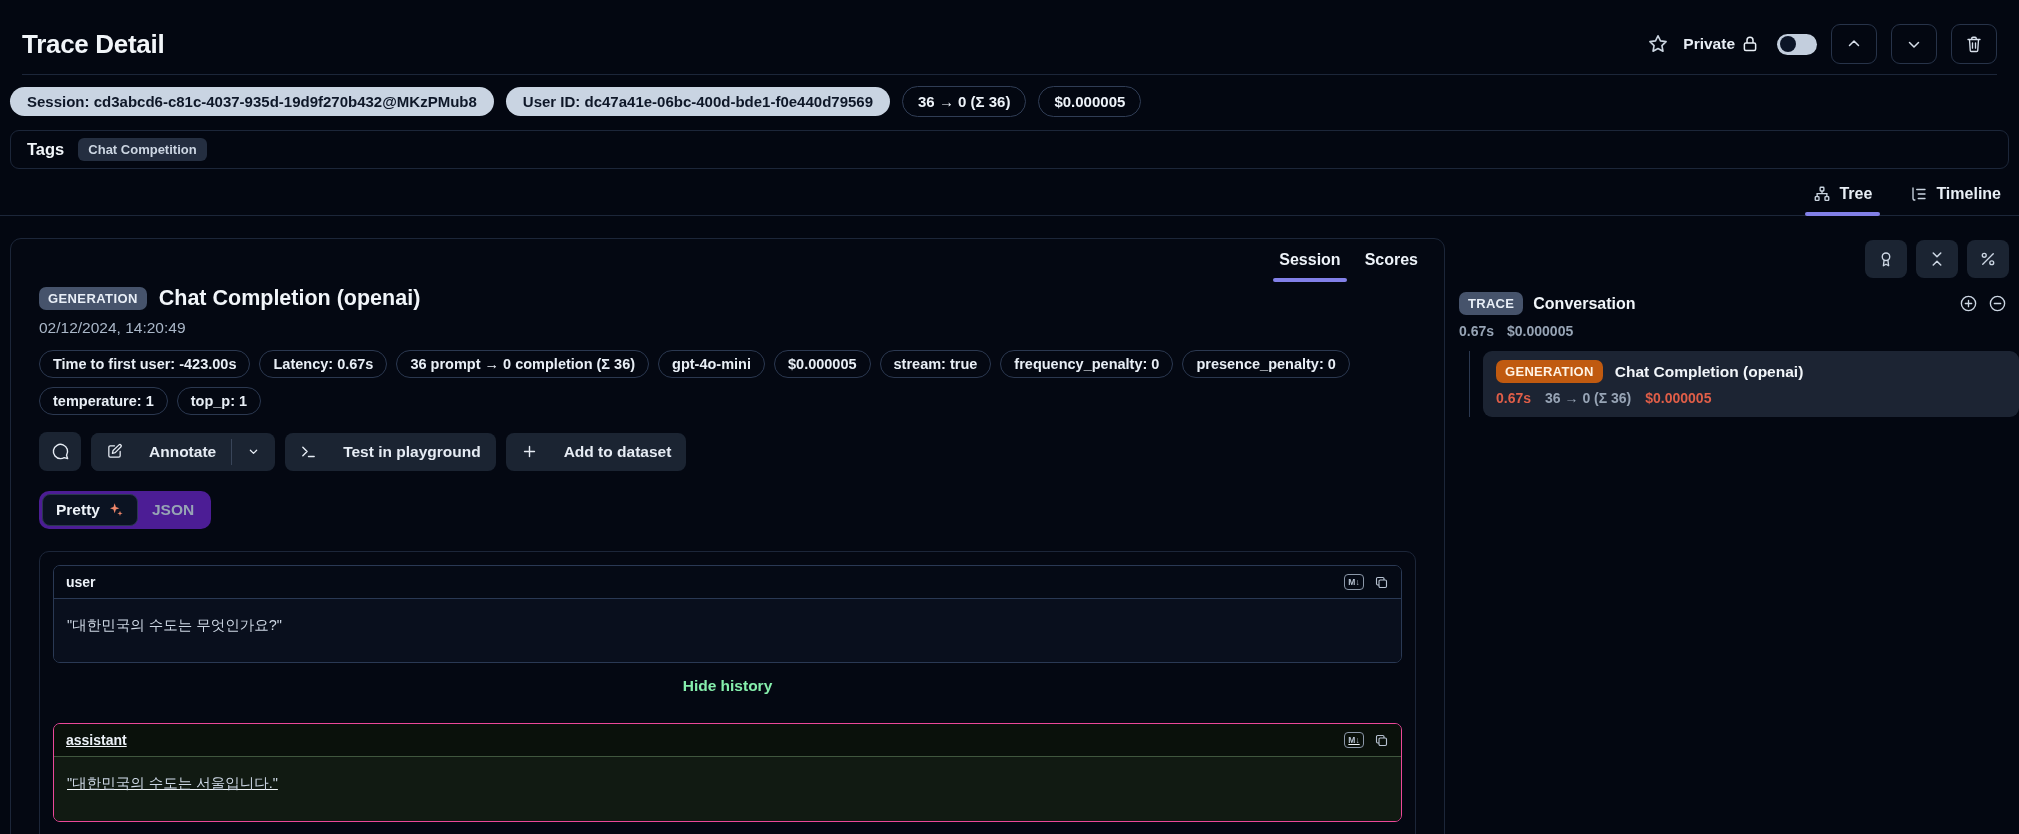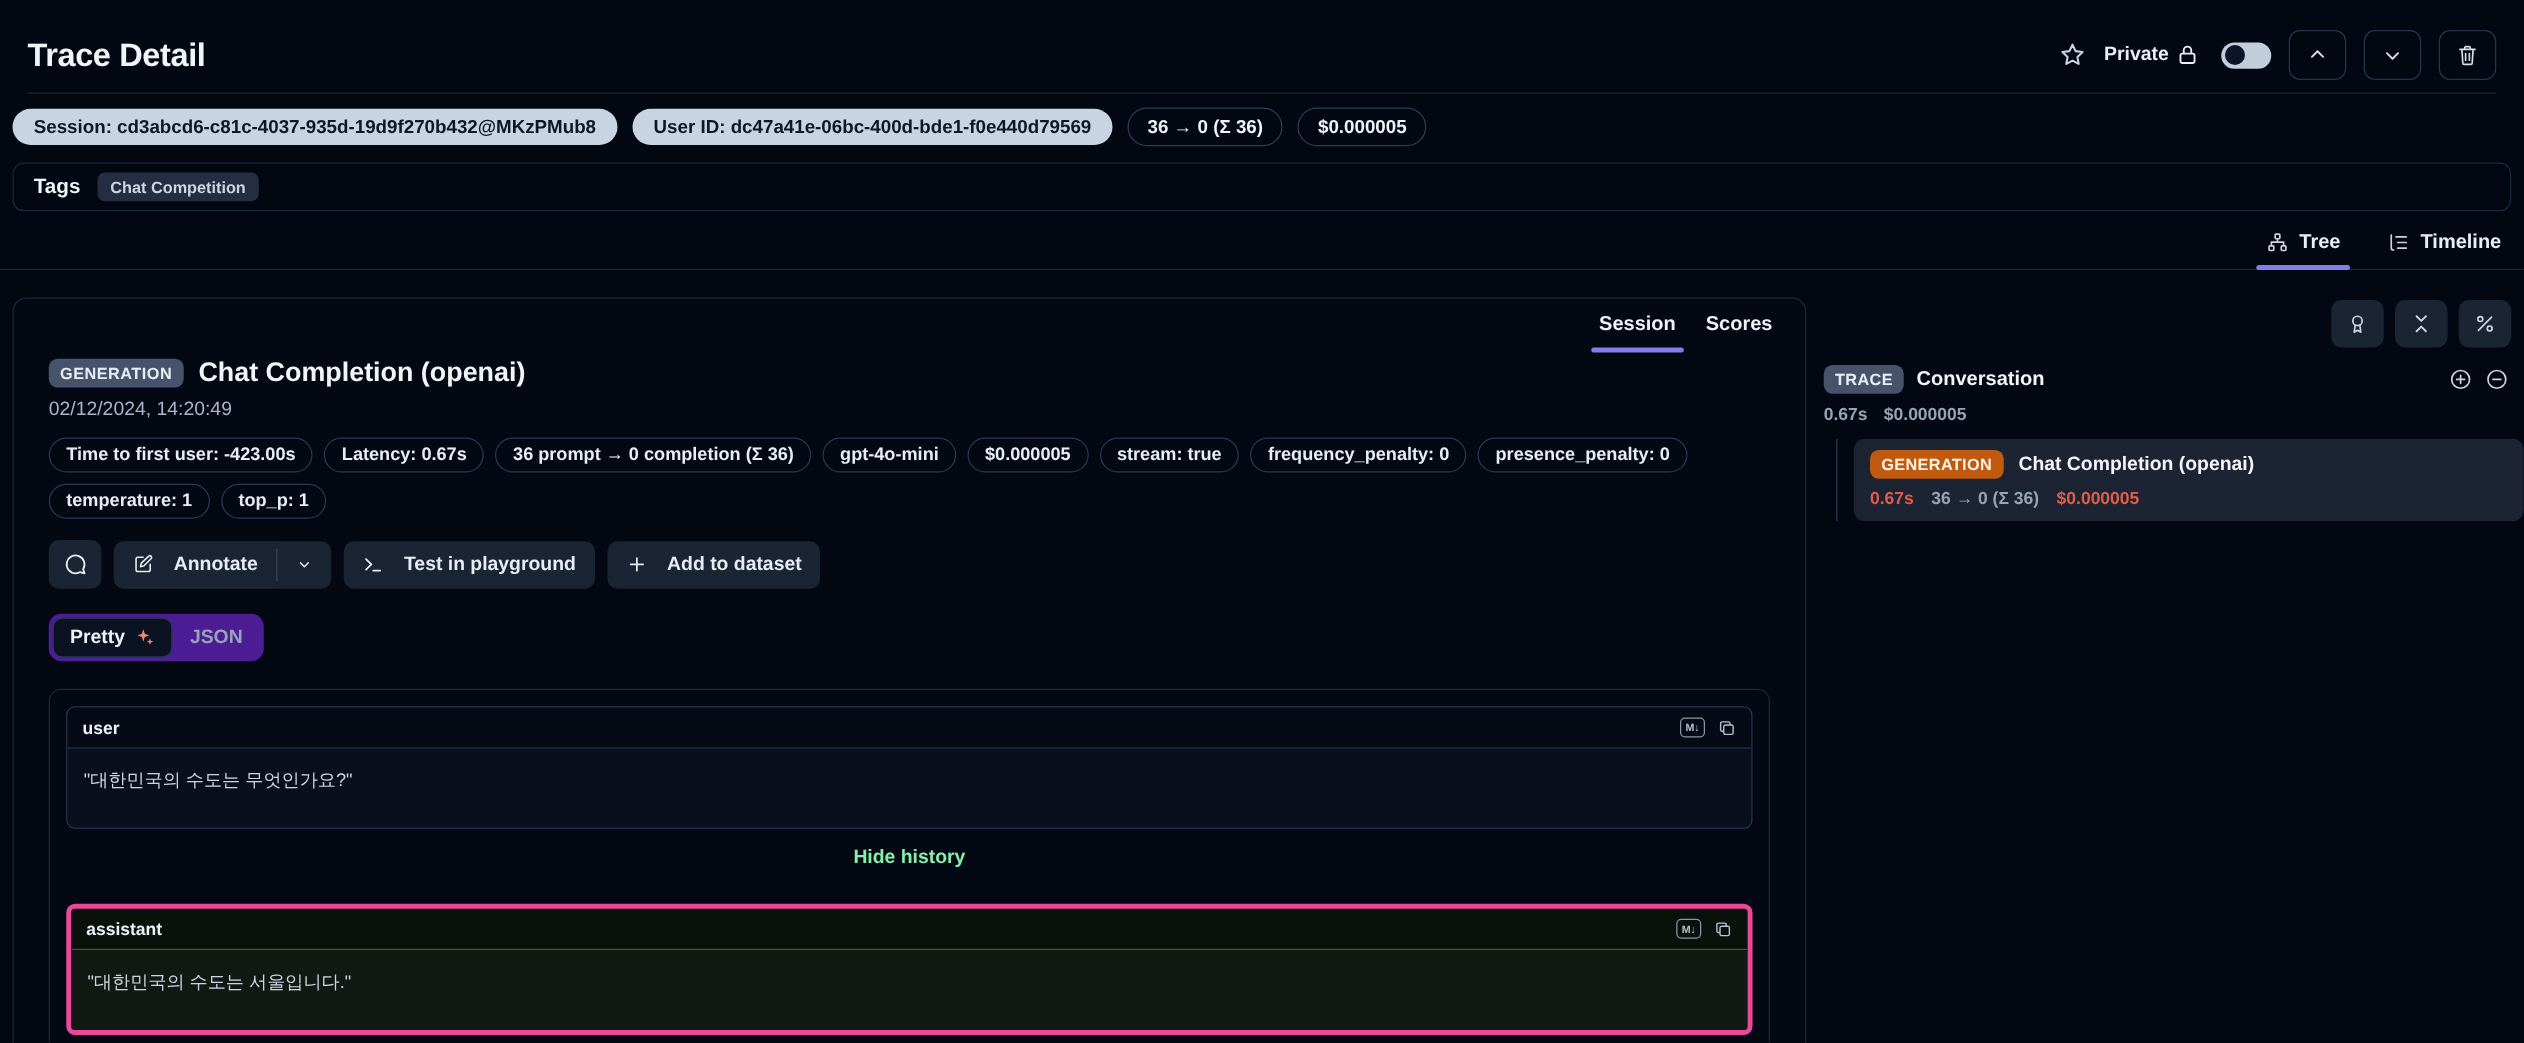--- a/index.html
+++ b/index.html
@@ -49,38 +49,38 @@
   .obs-head { padding:4px 28px 0 28px; }
   .title-line { display:flex; align-items:center; gap:12px; }
   .type-badge { background:#46536b; color:#e8eef6; font-size:13px; font-weight:700; letter-spacing:0.4px; border-radius:7px; padding:4px 9px; }
   .obs-title { font-size:21.5px; font-weight:700; }
   .timestamp { margin-top:8px; color:#aab7c8; font-size:15.5px; }
 
   .metric-badges { display:flex; flex-wrap:wrap; gap:9px; padding:13px 28px 0 28px; max-width:1420px; }
   .metric-pill { border:1px solid #2b3850; border-radius:999px; padding:5px 13px; font-weight:700; font-size:14.5px; color:#e8eef5; white-space:nowrap; }
 
   .actions-row { display:flex; align-items:center; gap:10px; padding:17px 28px 0 28px; }
-  .act-btn { background:#1b2432; color:#e6ecf4; border:none; border-radius:8px; display:flex; align-items:center; gap:16px; padding:10px 15px; font-weight:700; font-size:15.5px; cursor:pointer; font-family:inherit; }
+  .act-btn { background:#1b2432; color:#e6ecf4; border:none; border-radius:8px; display:flex; align-items:center; gap:26px; padding:10px 15px; font-weight:700; font-size:15.5px; cursor:pointer; font-family:inherit; }
   .act-icon-btn { background:#1b2432; border:none; border-radius:8px; width:42px; height:39px; display:flex; align-items:center; justify-content:center; color:#e6ecf4; cursor:pointer; }
   .split { display:flex; align-items:stretch; background:#1b2432; border-radius:8px; overflow:hidden; }
   .split .act-btn { border-radius:0; }
   .split .divider { width:1px; background:#394559; margin:6px 0; }
   .split .chev { padding:0 14px; display:flex; align-items:center; color:#e6ecf4; cursor:pointer; background:none; border:none; }
 
   .fmt-toggle { display:inline-flex; background:#4c1d95; border-radius:10px; padding:3px; margin:20px 28px 0 28px; }
   .fmt-seg { display:flex; align-items:center; gap:8px; padding:7px 14px; border-radius:8px; font-weight:700; font-size:15.5px; color:#97a4b5; cursor:pointer; }
   .fmt-seg.active { background:#0b1322; border:1px solid #2b3850; color:#eef3f9; padding:6px 13px; }
 
   
   .io-box { margin:22px 28px 16px 28px; border:1px solid #1c2639; border-radius:10px; padding:13px; display:flex; flex-direction:column; }
   .msg { border-radius:7px; overflow:hidden; }
   .msg.user { border:1px solid #2a3954; }
   .msg.user .msg-head { background:#050a15; border-bottom:1px solid #2a3954; }
   .msg.user .msg-body { background:#090f1d; }
-  .msg.assistant { border:4px solid #ec4899; }
+  .msg.assistant { border:1px solid #ec4899;text-decoration:underline; }
   .msg.assistant .msg-head { background:#0a110b; border-bottom:1px solid #40573e; }
   .msg.assistant .msg-body { background:#111a12; }
   .msg-head { display:flex; align-items:center; padding:8px 12px; }
   .msg-role { font-size:14px; font-weight:700; color:#edf2f8; }
   .msg-tools { margin-left:auto; display:flex; align-items:center; gap:10px; color:#b7c2d1; }
   .md-chip { width:20px; height:16px; border:1px solid #8b97a8; border-radius:4px; font-size:8.5px; font-weight:700; display:flex; align-items:center; justify-content:center; color:#b7c2d1; cursor:pointer; }
   .msg-body { padding:15px 13px 26px 13px; font-size:14.5px; color:#ccd6e3; white-space:pre-wrap; line-height:1.55; }
   .hide-history { text-align:center; padding:14px 0 28px 0; font-weight:700; font-size:15.5px; color:#86efac; cursor:pointer; }
 
   

